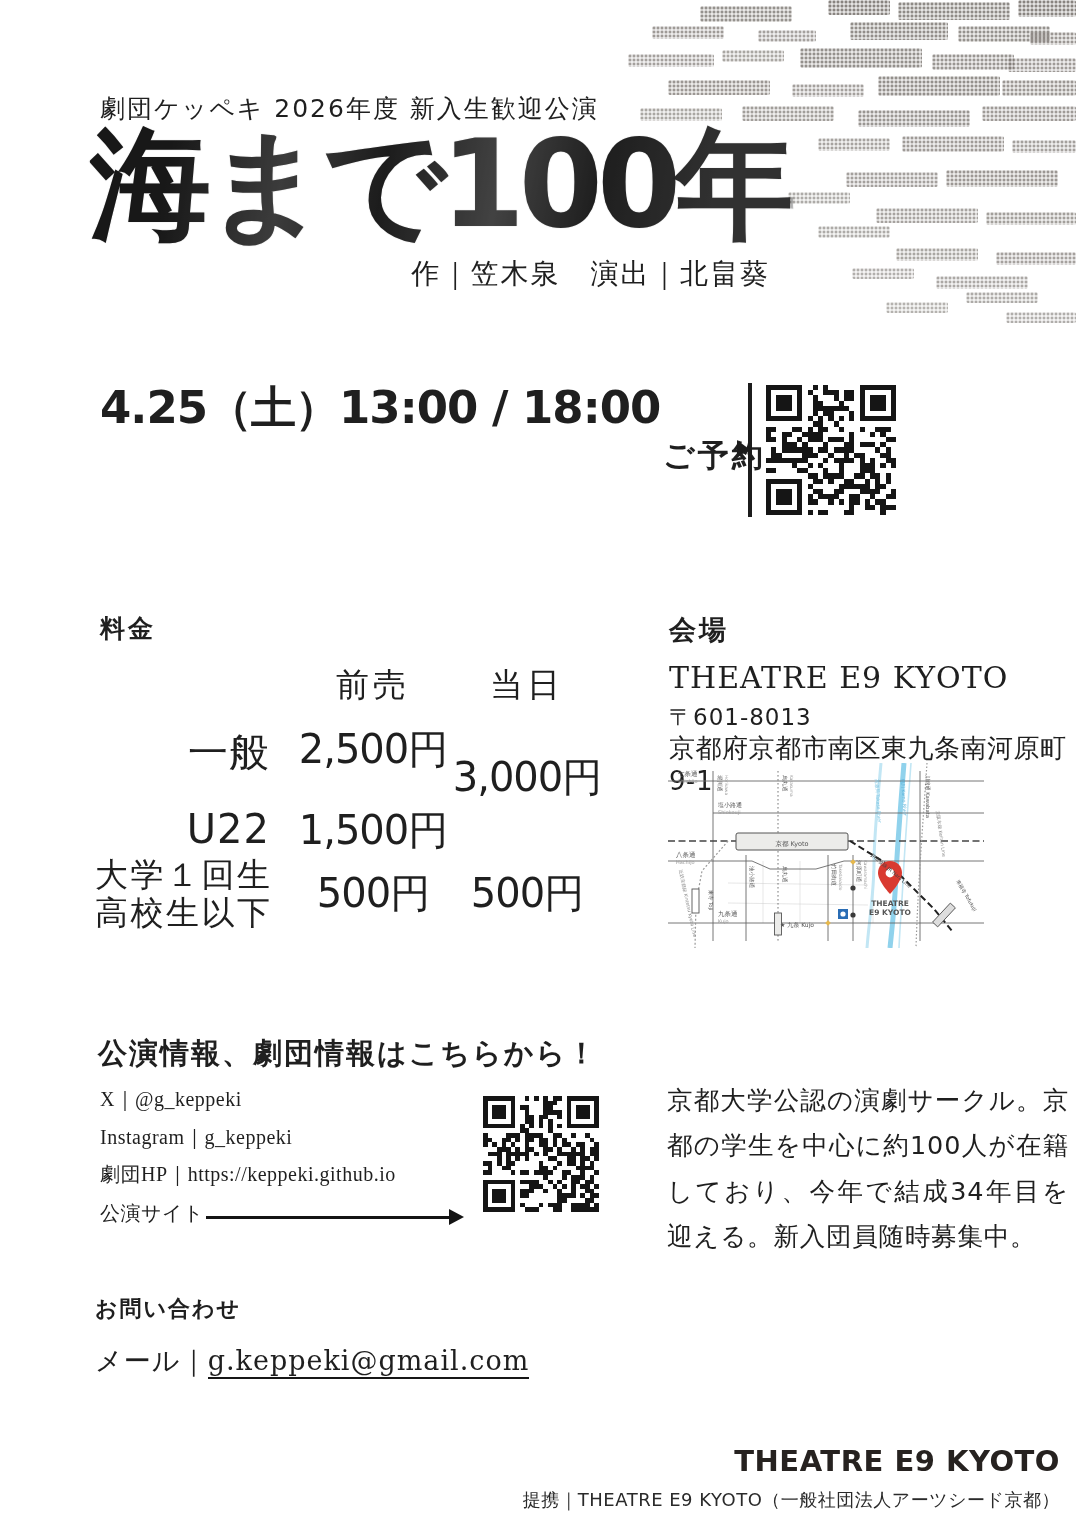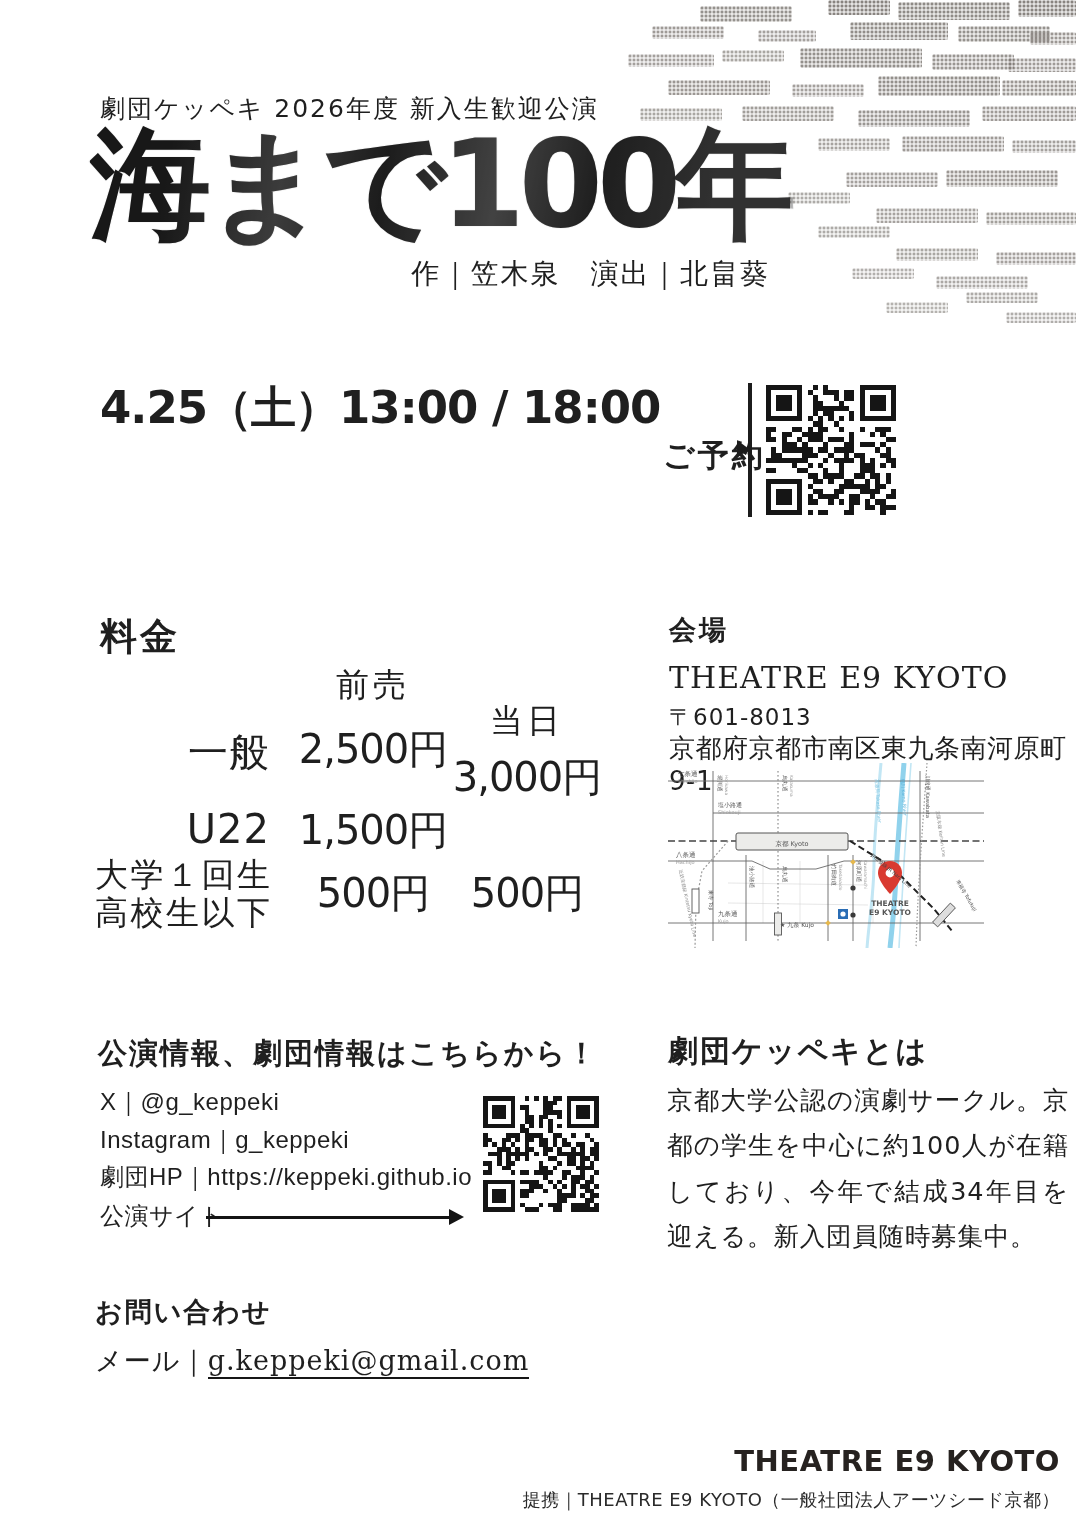--- a/index.html
+++ b/index.html
@@ -29,41 +29,41 @@
   .date2{left:100px;top:448px;}
   .dateline{font-size:45px;font-weight:700;letter-spacing:-1px;}
   .notes{left:222px;top:501px;font-size:21.5px;line-height:1.62;letter-spacing:1px;}
   
   .resv-label{left:663px;top:435px;font-size:31px;font-weight:600;letter-spacing:3px;}
   .resv-pointer{left:737px;top:440px;width:0;height:0;border-left:12px solid #1c1c1c;border-top:9px solid transparent;border-bottom:9px solid transparent;}
   .resv-line{left:748px;top:383px;width:3.5px;height:134px;background:#1c1c1c;}
   .qr{background:#fff;}
   .qr svg{display:block;}
   
-  .price-head{left:100px;top:612px;font-size:37px;font-weight:700;letter-spacing:3px;}
+  .price-head{left:100px;top:612px;font-size:25px;font-weight:700;letter-spacing:3px;}
   .pcol{top:663px;width:150px;text-align:center;font-size:33px;letter-spacing:4px;}
   .prow-label{width:178px;text-align:right;font-size:40px;letter-spacing:1px;}
   .pcell{width:160px;text-align:center;font-size:40px;letter-spacing:-1px;}
   .prow3-label{left:95px;top:856px;width:175px;font-size:33px;line-height:1.16;letter-spacing:0;text-align:justify;text-align-last:justify;}
   
   .venue-head{left:669px;top:612px;font-size:27px;font-weight:700;letter-spacing:3px;}
   .venue-name{left:669px;top:660px;font-size:30px;letter-spacing:1px;font-family:"DejaVu Serif","DejaVu Sans",serif;}
   .venue-postal{left:669px;top:702px;font-size:23px;letter-spacing:1px;}
   .venue-addr{left:669px;top:731px;font-size:26px;letter-spacing:.5px;}
   .map{left:668px;top:763px;width:320px;height:185px;}
   
   .info-head{left:98px;top:1034px;font-size:29px;font-weight:700;letter-spacing:2px;}
-  .sline{font-size:24px;letter-spacing:.5px;font-family:Liberation Sans, sans-serif;}
+  .sline{font-size:20px;letter-spacing:.5px;font-family:Liberation Serif, serif;}
   .arrow-line{left:206px;top:1216px;width:246px;height:2.5px;background:#141414;}
   .arrow-head{left:449px;top:1209px;width:0;height:0;border-left:15px solid #141414;border-top:8px solid transparent;border-bottom:8px solid transparent;}
   
   .about-head{left:668px;top:1031px;font-size:30px;font-weight:700;letter-spacing:2px;}
   .about-body{left:667px;top:1078px;width:402px;font-size:25.5px;line-height:1.78;letter-spacing:.8px;text-align:justify;}
   
-  .contact-head{left:95px;top:1294px;font-size:27px;font-weight:700;letter-spacing:2px;}
+  .contact-head{left:95px;top:1294px;font-size:22px;font-weight:700;letter-spacing:2px;}
   .contact-line{left:95px;top:1343px;font-size:27px;letter-spacing:1px;font-family:"DejaVu Serif","DejaVu Sans",serif;text-align:center;}
   .email{border-bottom:2px solid #161616;padding-bottom:1px;}
   
   .logo{right:16px;top:1444px;font-size:29px;font-weight:800;letter-spacing:.5px;color:#262220;}
   .partnership{right:16px;top:1488px;font-size:18px;letter-spacing:.5px;color:#2a2a2a;}
   svg text{font-family:"DejaVu Sans",sans-serif;}
 </style>
 </head>
 <body>
 
@@ -427,21 +427,21 @@
         <rect x="10" y="24" width="1" height="1" fill="#151515"></rect>
         <rect x="11" y="24" width="1" height="1" fill="#151515"></rect>
         <rect x="15" y="24" width="1" height="1" fill="#151515"></rect>
         <rect x="16" y="24" width="1" height="1" fill="#151515"></rect>
         <rect x="22" y="24" width="1" height="1" fill="#151515"></rect>
       </svg>
     </div>
 
   <div class="abs price-head">料金</div>
   <div class="abs pcol" style="left:298px;">前売</div>
-  <div class="abs pcol" style="left:452px;margin-top:36px;">当日</div>
+  <div class="abs pcol" style="left:452px;">当日</div>
 
   <div class="abs prow-label" style="left:92px;top:725px;">一般</div>
   <div class="abs pcell" style="left:293px;top:722px;">2,500円</div>
   <div class="abs pcell" style="left:447px;top:750px;">3,000円</div>
 
   <div class="abs prow-label" style="left:92px;top:806px;">U22</div>
   <div class="abs pcell" style="left:293px;top:803px;">1,500円</div>
 
   <div class="abs prow3-label">
     <div>大学１回生</div>
@@ -855,21 +855,20 @@
         <rect x="16" y="24" width="1" height="1" fill="#151515"></rect>
         <rect x="19" y="24" width="1" height="1" fill="#151515"></rect>
         <rect x="20" y="24" width="1" height="1" fill="#151515"></rect>
         <rect x="21" y="24" width="1" height="1" fill="#151515"></rect>
         <rect x="22" y="24" width="1" height="1" fill="#151515"></rect>
         <rect x="23" y="24" width="1" height="1" fill="#151515"></rect>
         <rect x="24" y="24" width="1" height="1" fill="#151515"></rect>
       </svg>
     </div>
 
-  <div class="abs about-head">劇団ケッペキとは</div>
   <div class="abs about-body">京都大学公認の演劇サークル。京都の学生を中心に約100人が在籍しており、今年で結成34年目を迎える。新入団員随時募集中。</div>
 
   <div class="abs contact-head">お問い合わせ</div>
   <div class="abs contact-line">
     <span>メール｜</span><span class="email">g.keppeki@gmail.com</span>
   </div>
 
   <div class="abs logo">THEATRE E9 KYOTO</div>
   <div class="abs partnership">提携｜THEATRE E9 KYOTO（一般社団法人アーツシード京都）</div>
 

